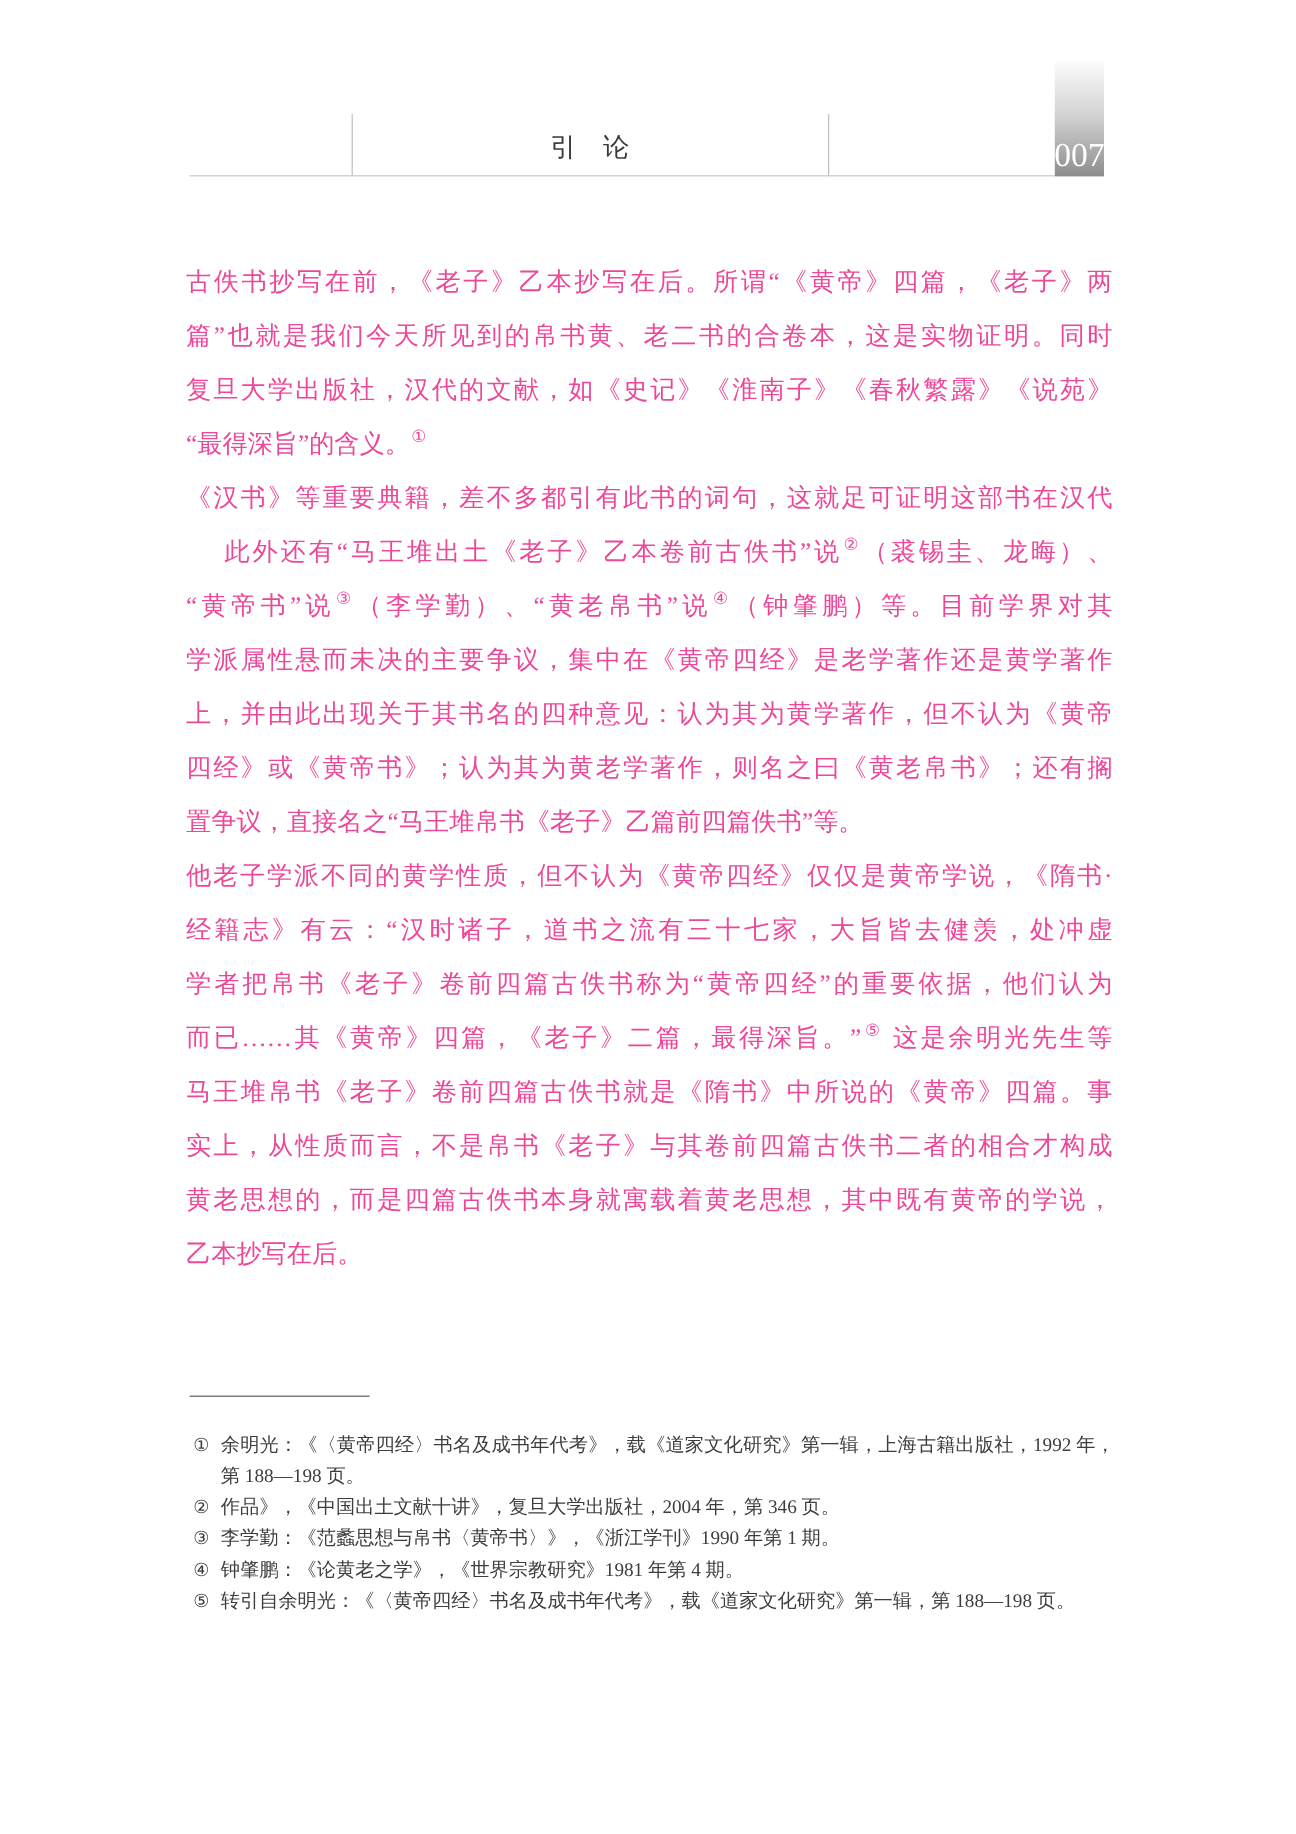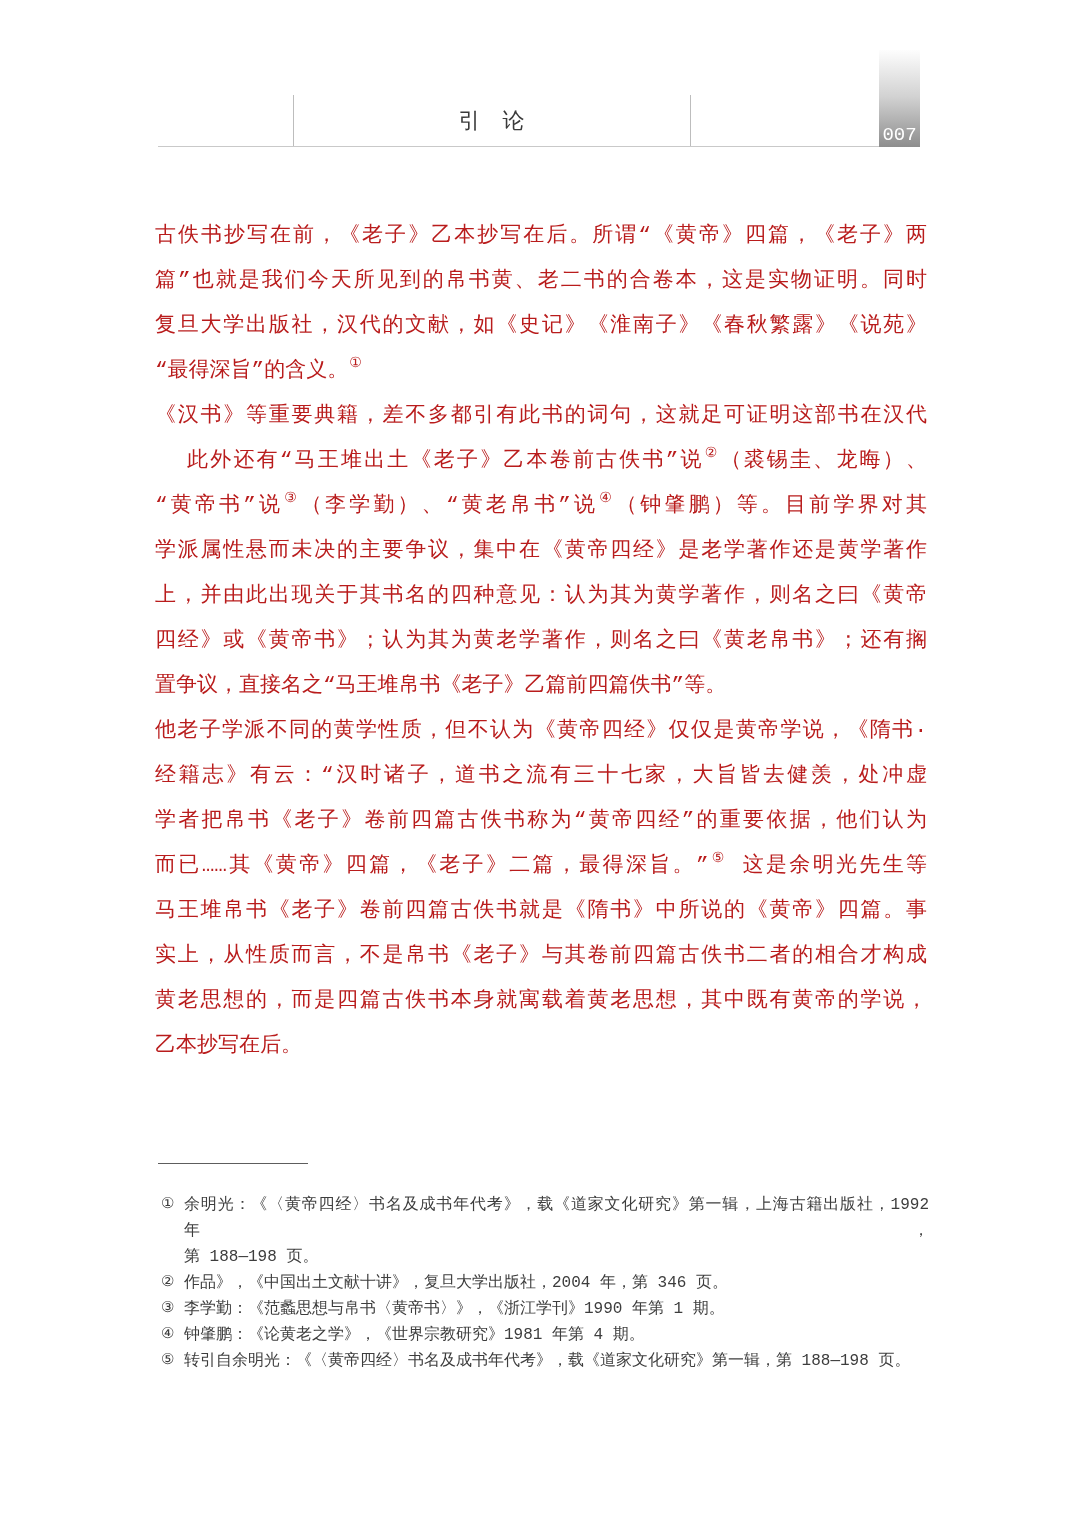--- a/index.html
+++ b/index.html
@@ -6,21 +6,21 @@
     margin: 0;
     padding: 0;
     background: #ffffff;
   }
   .page {
     position: relative;
     width: 1080px;
     height: 1528px;
     background: #ffffff;
     overflow: hidden;
-    font-family: Liberation Mono, monospace;
+    font-family: Liberation Serif, serif;
     color: #363636;
   }
   
   .vrule {
     position: absolute;
     top: 95px;
     height: 52px;
     width: 1px;
     background: #bdbdbd;
   }
@@ -46,40 +46,40 @@
   }
   .page-tab {
     position: absolute;
     left: 879px;
     top: 50px;
     width: 41px;
     height: 97px;
     box-sizing: border-box;
     background: linear-gradient(to bottom, #fdfdfd 0%, #d2d2d2 48%, #8d8d8d 100%);
     color: #ffffff;
-    font-size: 19px;
+    font-size: 28px;
     display: flex;
     align-items: flex-end;
     justify-content: center;
     padding-bottom: 1px;
   }
   
   .body-text {
     position: absolute;
     left: 155px;
     top: 213px;
     width: 772px;
   }
   .line {
     height: 45px;
     line-height: 45px;
     font-size: 21px;
     text-align: justify;
     text-align-last: justify;
-    color: #b91c1c;
+    color: #ec4899;
   }
   .line.end { text-align-last: left; }
   .line.indent { text-indent: 32px; }
   .sup {
     font-size: 14px;
     line-height: 0;
     position: relative;
     top: -9px;
     padding: 0 1px;
   }
@@ -134,21 +134,21 @@
 
   <div class="body-text">
       <div class="line">古佚书抄写在前，《老子》乙本抄写在后。所谓“《黄帝》四篇，《老子》两</div>
       <div class="line">篇”也就是我们今天所见到的帛书黄、老二书的合卷本，这是实物证明。同时</div>
       <div class="line">复旦大学出版社，汉代的文献，如《史记》《淮南子》《春秋繁露》《说苑》</div>
       <div class="line end">“最得深旨”的含义。<span class="sup">①</span></div>
       <div class="line">《汉书》等重要典籍，差不多都引有此书的词句，这就足可证明这部书在汉代</div>
       <div class="line indent">此外还有“马王堆出土《老子》乙本卷前古佚书”说<span class="sup">②</span>（裘锡圭、龙晦）、</div>
       <div class="line">“黄帝书”说<span class="sup">③</span>（李学勤）、“黄老帛书”说<span class="sup">④</span>（钟肇鹏）等。目前学界对其</div>
       <div class="line">学派属性悬而未决的主要争议，集中在《黄帝四经》是老学著作还是黄学著作</div>
-      <div class="line">上，并由此出现关于其书名的四种意见：认为其为黄学著作，则名之曰《黄帝</div>
+      <div class="line">上，并由此出现关于其书名的四种意见：认为其为黄学著作，但不认为《黄帝</div>
       <div class="line">四经》或《黄帝书》；认为其为黄老学著作，则名之曰《黄老帛书》；还有搁</div>
       <div class="line end">置争议，直接名之“马王堆帛书《老子》乙篇前四篇佚书”等。</div>
       <div class="line">他老子学派不同的黄学性质，但不认为《黄帝四经》仅仅是黄帝学说，《隋书·</div>
       <div class="line">经籍志》有云：“汉时诸子，道书之流有三十七家，大旨皆去健羡，处冲虚</div>
       <div class="line">学者把帛书《老子》卷前四篇古佚书称为“黄帝四经”的重要依据，他们认为</div>
       <div class="line">而已……其《黄帝》四篇，《老子》二篇，最得深旨。”<span class="sup">⑤</span> 这是余明光先生等</div>
       <div class="line">马王堆帛书《老子》卷前四篇古佚书就是《隋书》中所说的《黄帝》四篇。事</div>
       <div class="line">实上，从性质而言，不是帛书《老子》与其卷前四篇古佚书二者的相合才构成</div>
       <div class="line">黄老思想的，而是四篇古佚书本身就寓载着黄老思想，其中既有黄帝的学说，</div>
       <div class="line end">乙本抄写在后。</div>

